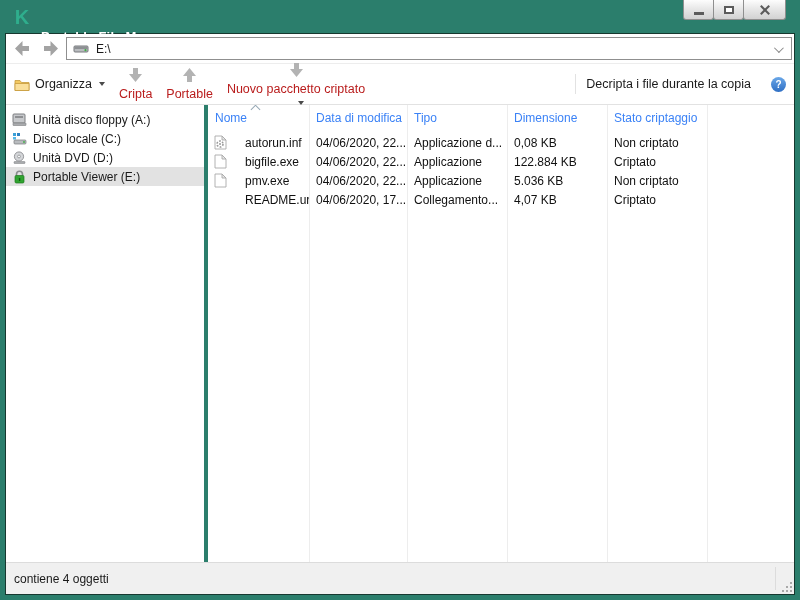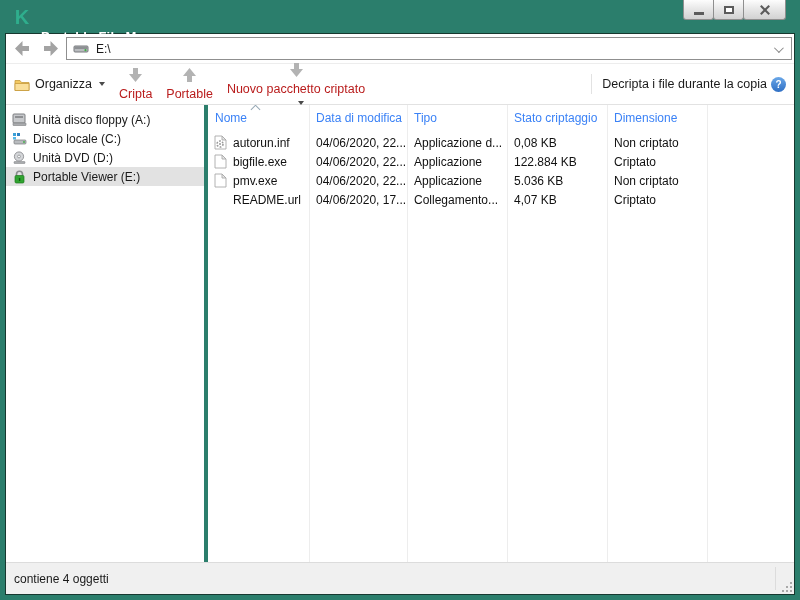--- a/index.html
+++ b/index.html
@@ -32,40 +32,40 @@
   .addr-chevron { position:absolute; right:10px; top:8px; width:7px; height:7px; border-right:1.6px solid #8a8a8a; border-bottom:1.6px solid #8a8a8a; transform:rotate(45deg) translateY(-2px); }
 
   
   .toolbar { height:42px; flex:none; display:flex; align-items:center; border-top:1px solid #ededed; border-bottom:1px solid #e2e2e2; padding:2px 8px; font-size:12.5px; background:#fff; }
   .tb-item { display:flex; align-items:center; gap:5px; margin-right:14px; cursor:pointer; white-space:nowrap; }
   .tb-item.disabled { color:#b91c1c; cursor:default;flex-direction:column; }
   .tb-item .label { color:inherit; }
   .tb-item.enabled .label { color:#1a1a1a; }
   .caret { width:0; height:0; border-left:3.5px solid transparent; border-right:3.5px solid transparent; border-top:4px solid #4a4a4a; margin-left:2px; }
   .tb-sep { width:1px; height:20px; background:#e2e2e2; margin:0 10px 0 auto; }
-  .tb-right { display:flex; align-items:center; gap:4px; white-space:nowrap;text-align:center; }
+  .tb-right { display:flex; align-items:center; gap:20px; white-space:nowrap;text-align:center; }
   .tb-right .label { color:#1a1a1a; font-size:12.5px; }
   .help-icon { width:15px; height:15px; border-radius:50%; background:linear-gradient(#6aa7e8,#2f6fc4); color:#fff; font-size:10px; font-weight:bold; display:flex; align-items:center; justify-content:center; cursor:pointer; }
 
   
   .main { flex:1; display:flex; overflow:hidden; }
   .sidebar { width:198px; flex:none; padding-top:5px; background:#fff; }
   .side-item { height:19px; display:flex; align-items:center; gap:6px; padding-left:6px; font-size:12px; color:#1a1a1a; cursor:pointer; white-space:nowrap; }
   .side-item.selected { background:#e2e2e2; }
   .splitter { width:4px; flex:none; background:#2b7e6c; cursor:col-resize; }
 
   .filepanel { flex:1; position:relative; background:#fff; overflow:hidden; }
   .col-line { position:absolute; top:0; bottom:0; width:1px; background:#ededed; }
   .list-header { position:absolute; top:0; left:0; right:0; height:25px; display:flex; font-size:12px; color:#3b82f6; }
   .hcell { padding:6px 0 0 7px; position:relative; cursor:pointer; }
   .sort-chevron { position:absolute; top:1px; left:44px; width:7px; height:7px; border-left:1.4px solid #95a7b4; border-top:1.4px solid #95a7b4; transform:rotate(45deg); }
   .rows { position:absolute; top:28px; left:0; right:0; }
   .frow { height:19px; display:flex; align-items:center; font-size:12px; color:#111; cursor:default; }
   .fcell { padding-left:7px; white-space:nowrap; overflow:hidden; }
-  .fcell.name { display:flex; align-items:center; gap:5px; padding-left:5px; }
+  .fcell.name { display:flex; align-items:center; gap:17px; padding-left:5px; }
   .icon-slot { width:15px; height:16px; flex:none; display:flex; align-items:center; justify-content:center; }
 
   
   .w-name { width:101px; flex:none; }
   .w-date { width:98px;  flex:none; }
   .w-type { width:100px; flex:none; }
   .w-size { width:100px; flex:none; }
   .w-enc  { width:100px; flex:none; }
 
   
@@ -214,22 +214,22 @@
         <span class="col-line" style="left:399px"></span>
         <span class="col-line" style="left:499px"></span>
 
         <div class="list-header">
           <div class="hcell w-name">
             <span class="sort-chevron"></span>
             <span>Nome</span>
           </div>
           <div class="hcell w-date"><span>Data di modifica</span></div>
           <div class="hcell w-type"><span>Tipo</span></div>
+          <div class="hcell w-size"><span>Dimensione</span></div>
           <div class="hcell w-enc"><span>Stato criptaggio</span></div>
-          <div class="hcell w-size"><span>Dimensione</span></div>
         </div>
 
         <div class="rows">
 
           <div class="frow">
             <div class="fcell name w-name">
               <span class="icon-slot">
                 <svg width="13" height="15" viewBox="0 0 13 15">
                   <path d="M1 1 h7 l4 4 v9 H1 Z" fill="#ffffff" stroke="#a9a9a9" stroke-width="0.9"></path>
                   <path d="M8 1 l4 4 h-4 Z" fill="#e8e8e8" stroke="#a9a9a9" stroke-width="0.9"></path>

